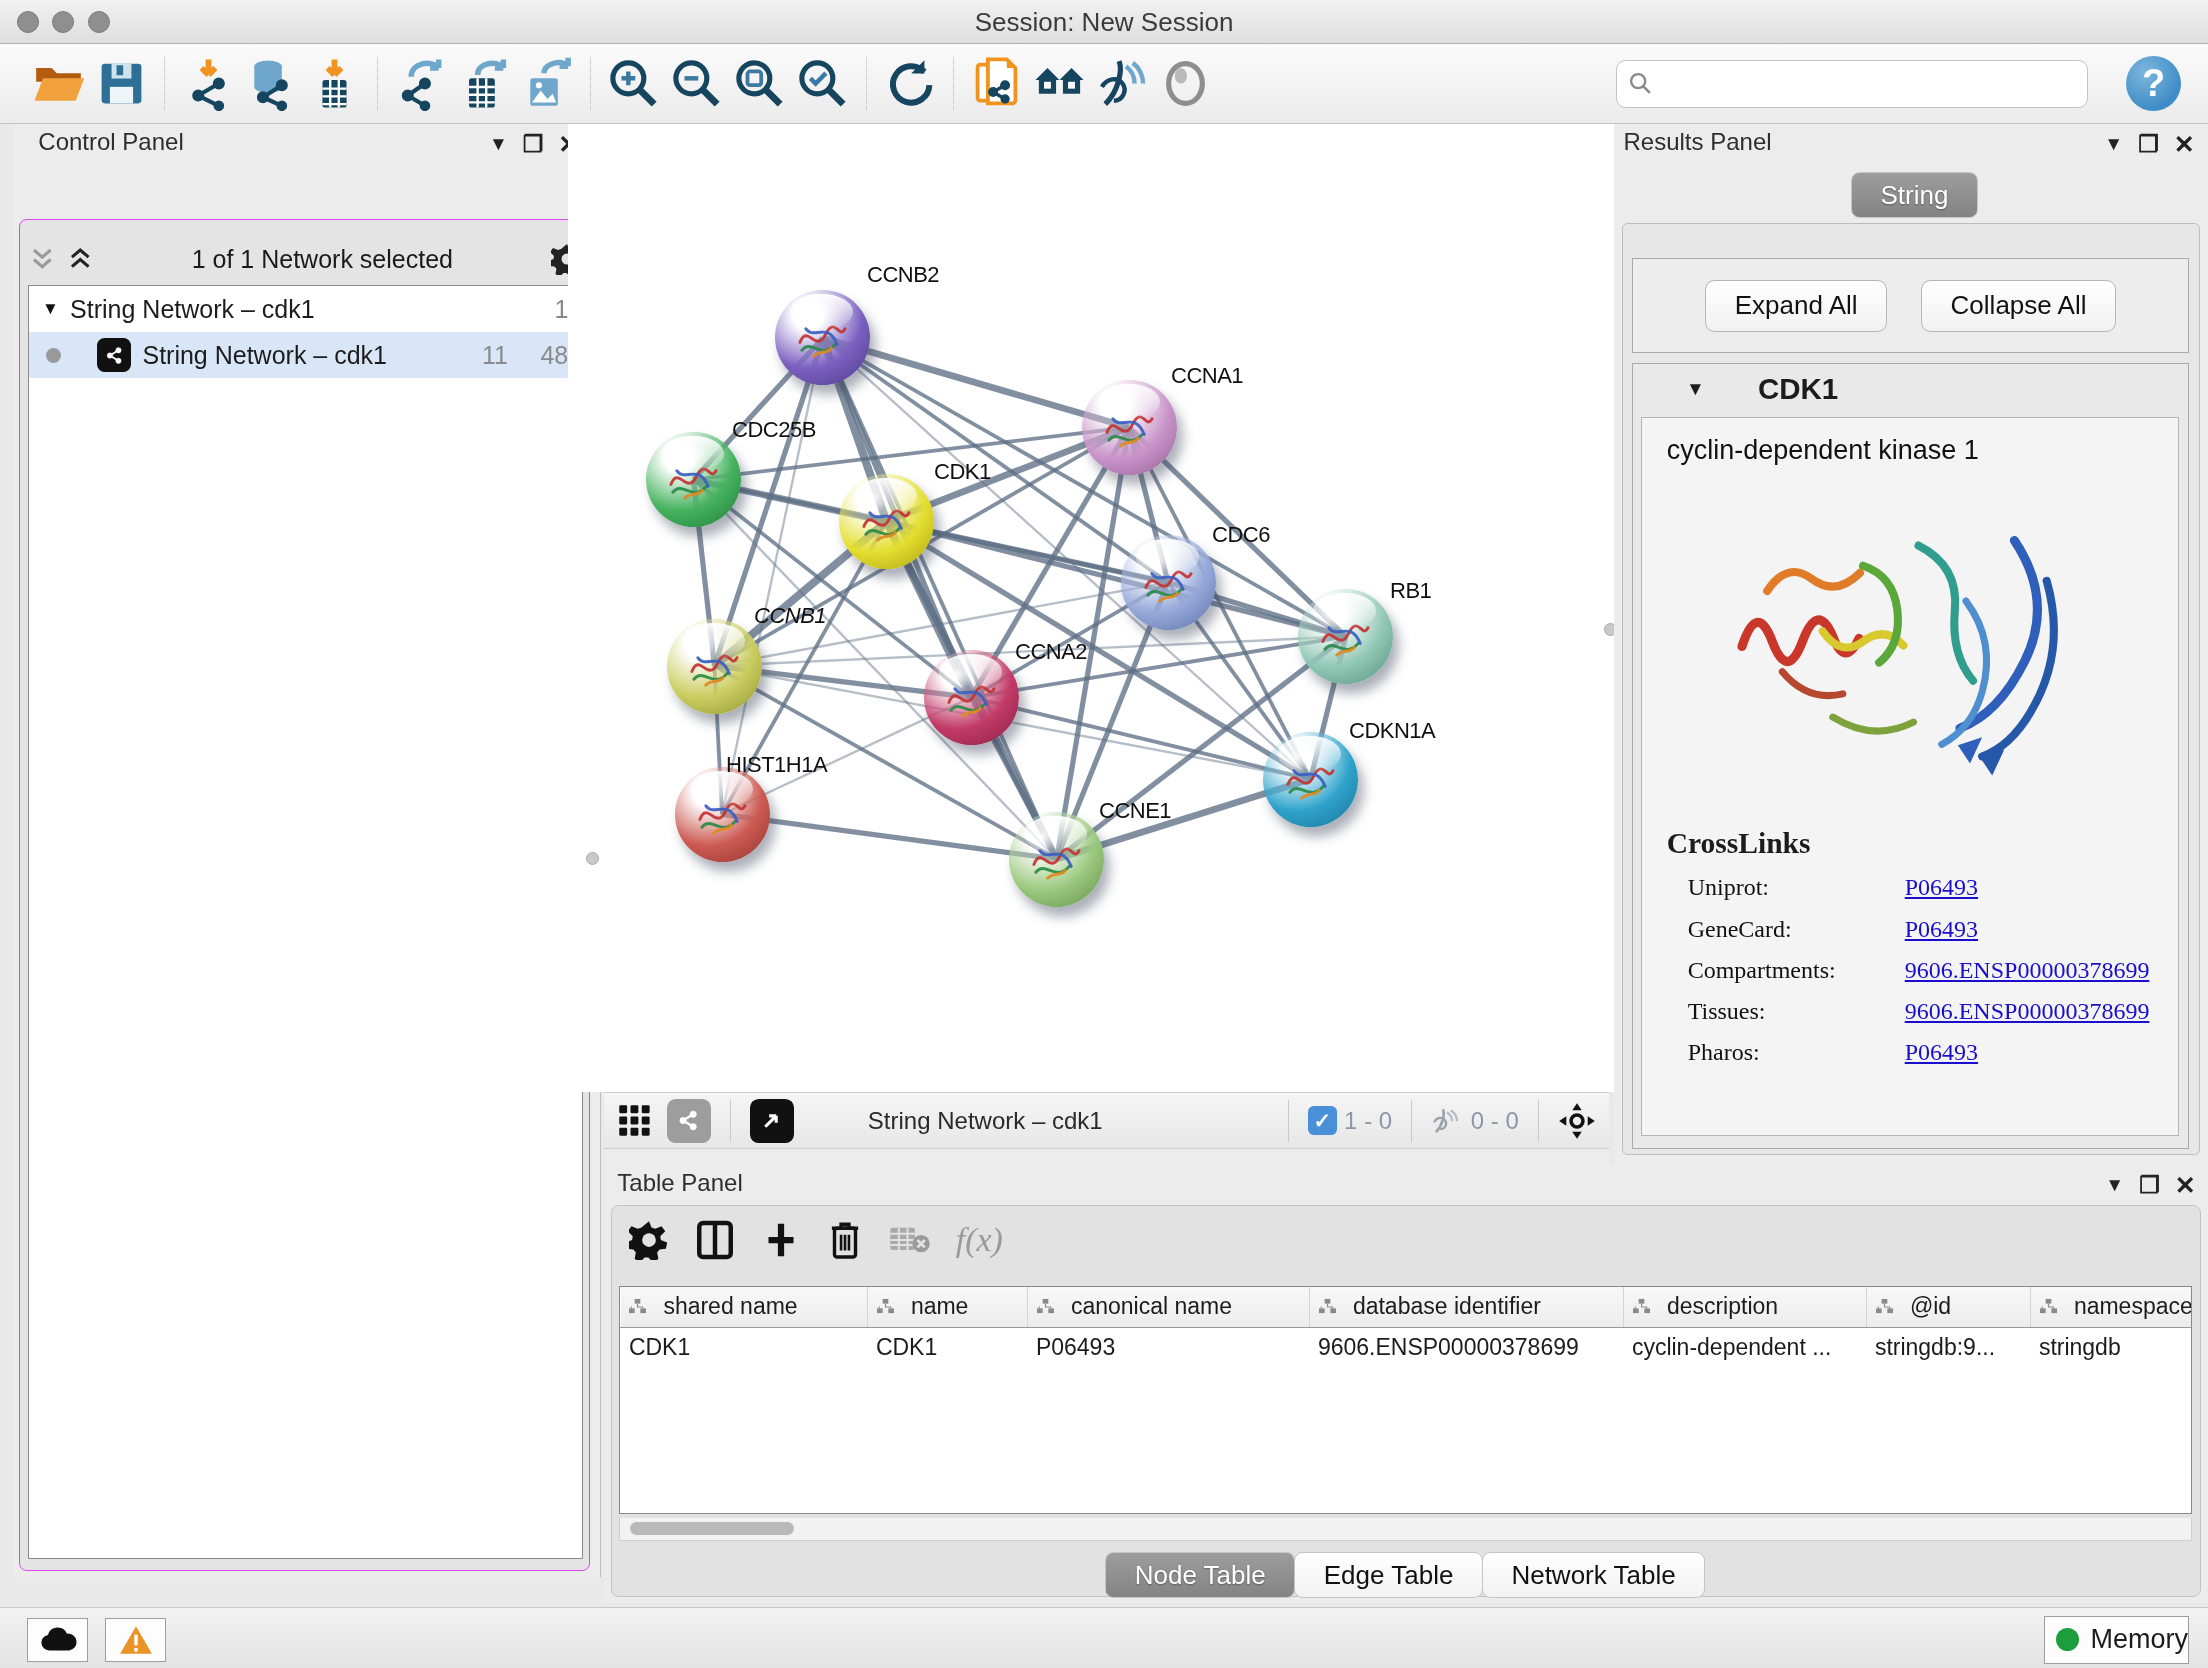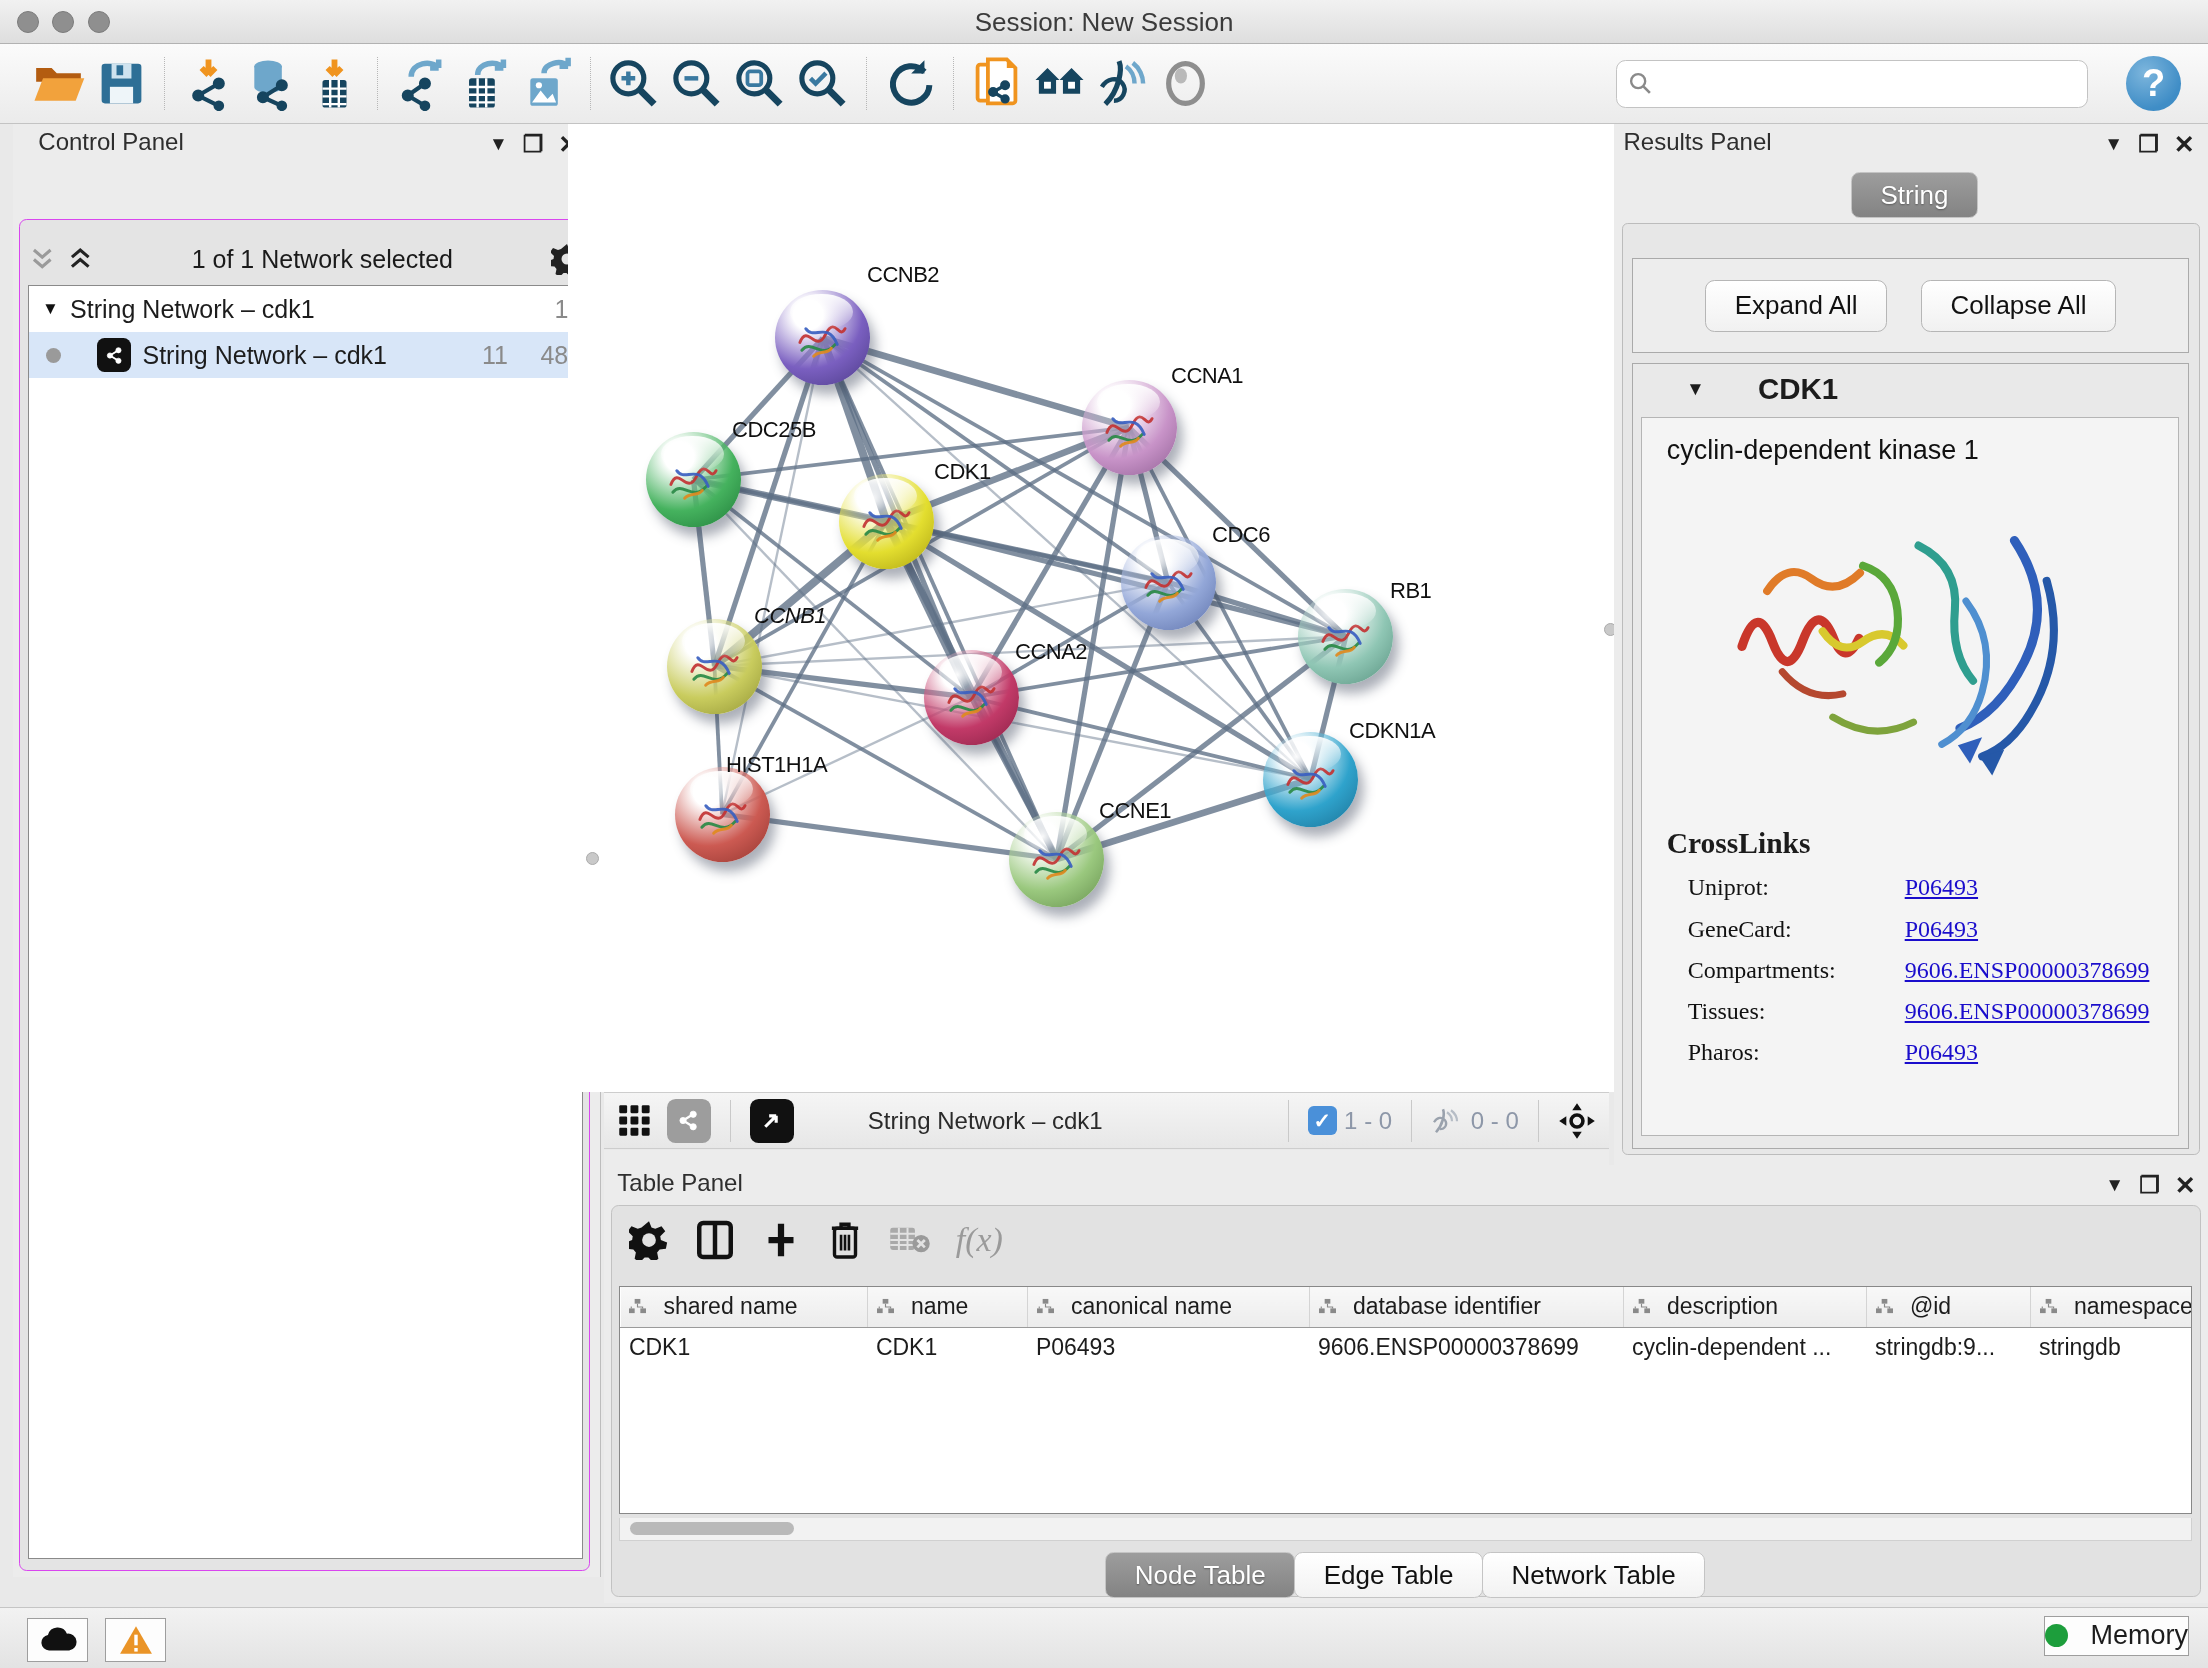--- a/index.html
+++ b/index.html
@@ -87,21 +87,21 @@
 thead th{background:linear-gradient(#f8f8f8,#ececec);border-bottom:1.9px solid #9a9a9a;border-left:1px solid #d4d4d4}
 thead th:first-child{border-left:none}
 th .hcell{display:flex;align-items:center;gap:16px}
 tbody td{border-left:1px solid transparent}
 .tscroll{position:absolute;left:7.6px;top:312px;width:1573px;height:23px;background:#f2f2f2;border:1px solid #d0d0d0;border-top:none}
 .tthumb{position:absolute;left:9.5px;top:3.8px;width:164px;height:13.3px;border-radius:6.7px;background:#b9b9b9}
 .ttabs{position:absolute;left:0;right:0;top:346px;display:flex;justify-content:center}
 
 .statusbar{position:absolute;left:0;top:1607px;width:2208px;height:61px;background:linear-gradient(#f2f2f2,#e3e3e3);border-top:1px solid #c5c5c5}
 .sqbtn{position:absolute;top:9.5px;width:61px;height:44px;background:#fdfdfd;border:1.9px solid #9e9e9e;display:flex;align-items:center;justify-content:center}
-.membtn{position:absolute;right:19px;top:7.6px;width:145px;height:40px;background:#fdfdfd;border:1.9px solid #9e9e9e;display:flex;align-items:center;justify-content:space-between;gap:11.4px;font-size:27px}
+.membtn{position:absolute;right:19px;top:7.6px;width:145px;height:48px;background:#fdfdfd;border:1.9px solid #9e9e9e;display:flex;align-items:center;justify-content:flex-end;gap:11.4px;font-size:27px}
 .dot{width:23px;height:23px;border-radius:50%}
 </style>
 </head>
 <body>
 
 <div class="titlebar">
   <div class="lights">
     <span class="light"></span>
     <span class="light"></span>
     <span class="light"></span>

